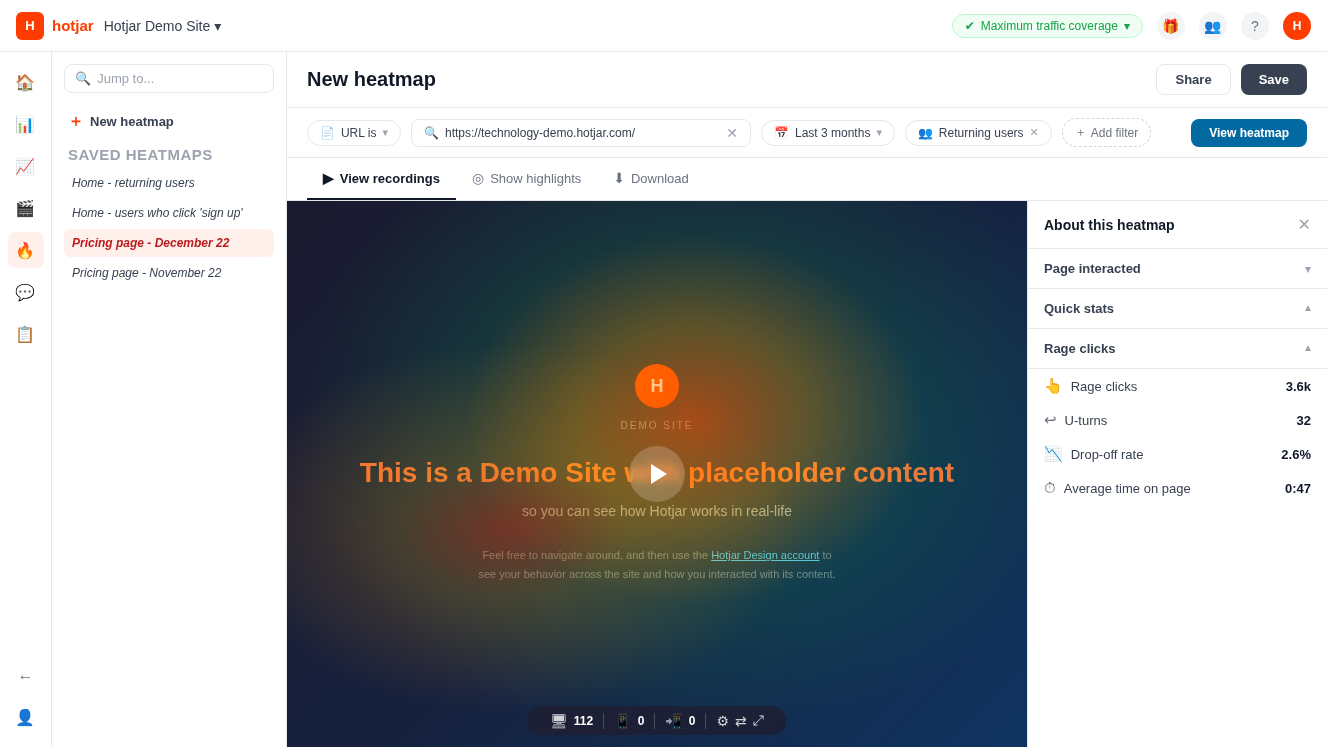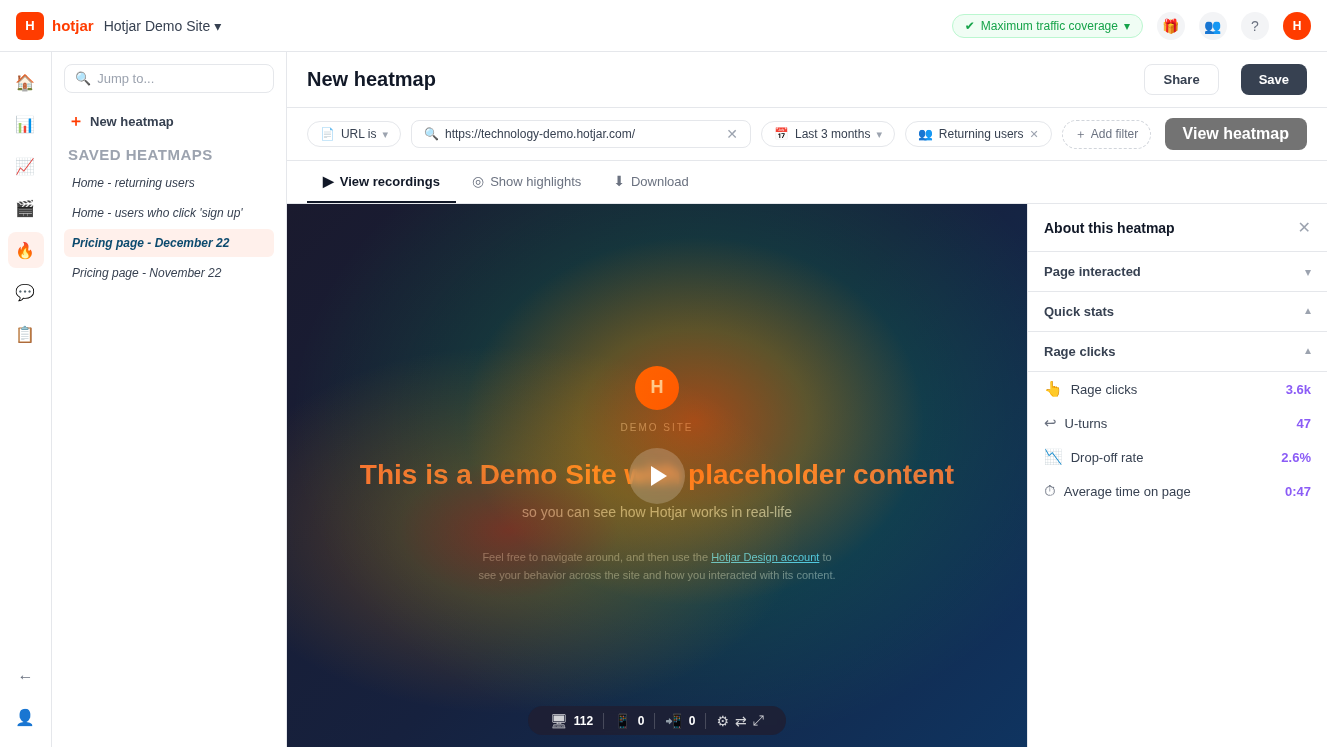--- a/index.html
+++ b/index.html
@@ -48,50 +48,50 @@
       display: flex; align-items: center; gap: 6px; background: #fff; border: none;
       font-size: 13px; font-weight: 600; color: #374151; cursor: pointer; padding: 6px 4px; margin-bottom: 8px;
     }
     .plus-icon { color: #ff3c00; font-size: 16px; font-weight: 700; }
     .saved-label { font-size: 15px; font-weight: 600; color: #9ca3af; text-transform: uppercase; letter-spacing: 0.5px; margin-bottom: 6px; padding: 0 4px; }
     .heatmap-item {
       padding: 7px 8px; border-radius: 6px; font-size: 12px; color: #374151; cursor: pointer;
       margin-bottom: 2px;
       font-style: italic;
     }
-    .heatmap-item.active { background: #fff0eb; color: #0c4a6e; font-weight: 600; }
+    .heatmap-item.active { background: #fff0eb; color: #b91c1c; font-weight: 600; }
 
     
     .main-content { flex: 1; display: flex; flex-direction: column; overflow: hidden; }
 
     
     .page-header {
       background: #fff; border-bottom: 1px solid #e5e7eb; padding: 12px 20px;
       display: flex; align-items: center; justify-content: space-between; flex-shrink: 0;
     }
     .page-title { font-size: 20px; font-weight: 700; color: #111827; }
 
-    .header-actions { display: flex; gap: 22px; margin-left: 6px; }
+    .header-actions { display: flex; gap: 10px; margin-left: 6px; }
     .btn-share { background: #fff; border: 1px solid #e5e7eb; border-radius: 8px; padding: 7px 18px; font-size: 13px; font-weight: 600; color: #374151; cursor: pointer; }
     .btn-save { background: #374151; border: none; border-radius: 8px; padding: 7px 18px; font-size: 13px; font-weight: 600; color: #fff; cursor: pointer; }
 
     
     .filter-bar {
       background: #fff; border-bottom: 1px solid #e5e7eb; padding: 10px 20px;
       display: flex; align-items: center; gap: 10px; flex-shrink: 0;
     }
     .filter-chip {
       display: flex; align-items: center; gap: 6px; border: 1px solid #e5e7eb; border-radius: 20px;
       padding: 5px 12px; font-size: 12px; color: #374151; background: #fff; cursor: pointer;
     }
     .filter-chip .chip-icon { font-size: 11px; color: #9ca3af; }
     .url-chip { border: 1px solid #e5e7eb; border-radius: 8px; padding: 5px 12px; font-size: 12px; color: #374151; background: #fff; display: flex; align-items: center; gap: 6px; flex: 1; max-width: 340px; }
     .url-chip input { border: none; outline: none; font-size: 12px; flex: 1; color: #374151; background: transparent; }
     .clear-btn { color: #9ca3af; cursor: pointer; font-size: 14px; }
-    .view-heatmap-btn { background: #737373; border: none; border-radius: 8px; padding: 7px 18px; font-size: 16px; font-weight: 600; color: #fff; cursor: pointer; margin-left: auto; }
+    .view-heatmap-btn { background: #0369a1; border: none; border-radius: 8px; padding: 7px 18px; font-size: 12px; font-weight: 600; color: #fff; cursor: pointer; margin-left: auto; }
     .add-filter-chip { display: flex; align-items: center; gap: 4px; border: 1px dashed #d1d5db; border-radius: 20px; padding: 5px 12px; font-size: 12px; color: #6b7280; background: #fff; cursor: pointer; }
 
     
     .heatmap-toolbar {
       background: #fff; border-bottom: 1px solid #e5e7eb; padding: 0 20px;
       display: flex; align-items: center; gap: 0; flex-shrink: 0;
     }
     .toolbar-tab {
       display: flex; align-items: center; gap: 6px; padding: 12px 16px; font-size: 13px; font-weight: 500;
       color: #6b7280; cursor: pointer; border-bottom: 2px solid transparent; white-space: nowrap;
@@ -171,21 +171,21 @@
       display: flex; align-items: center; justify-content: space-between;
       padding: 12px 16px; cursor: pointer;
     }
     .panel-section-title { font-size: 13px; font-weight: 600; color: #374151; }
     .chevron { font-size: 12px; color: #9ca3af; }
     .chevron.up { transform: rotate(180deg); display: inline-block; }
 
     .stat-row { display: flex; align-items: center; justify-content: space-between; padding: 8px 16px; }
     .stat-label { display: flex; align-items: center; gap: 8px; font-size: 13px; color: #374151; }
     .stat-icon { font-size: 15px; color: #6b7280; }
-    .stat-value { font-size: 13px; font-weight: 700; color: #8b5cf6; }
+    .stat-value { font-size: 13px; font-weight: 700; color: #0f172a; }
   </style>
 </head>
 <body>
 
 <div class="topnav">
   <div class="topnav-left">
     <div class="hotjar-logo">
       <div class="hotjar-logo-icon">H</div>
       <span>hotjar</span>
     </div>
@@ -368,21 +368,21 @@
             <span>Rage clicks</span>
           </div>
           <span class="stat-value">3.6k</span>
         </div>
 
         <div class="stat-row">
           <div class="stat-label">
             <span class="stat-icon">↩</span>
             <span>U-turns</span>
           </div>
-          <span class="stat-value">47</span>
+          <span class="stat-value">32</span>
         </div>
 
         <div class="stat-row">
           <div class="stat-label">
             <span class="stat-icon">📉</span>
             <span>Drop-off rate</span>
           </div>
           <span class="stat-value">2.6%</span>
         </div>
 

